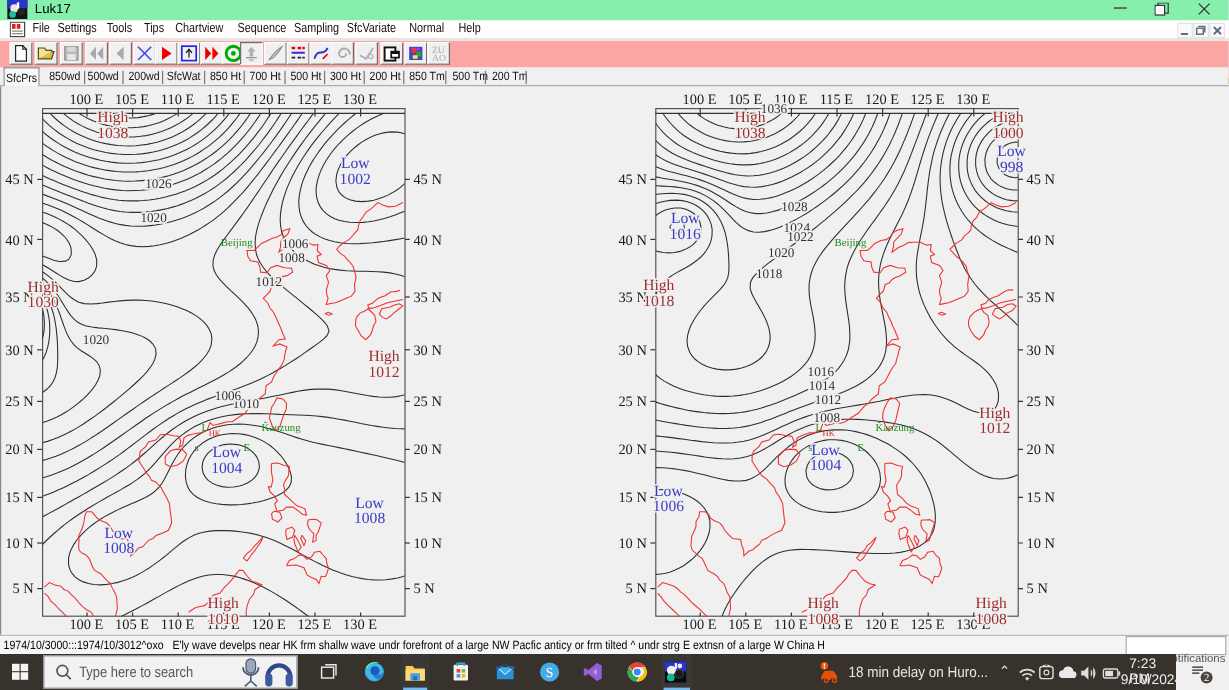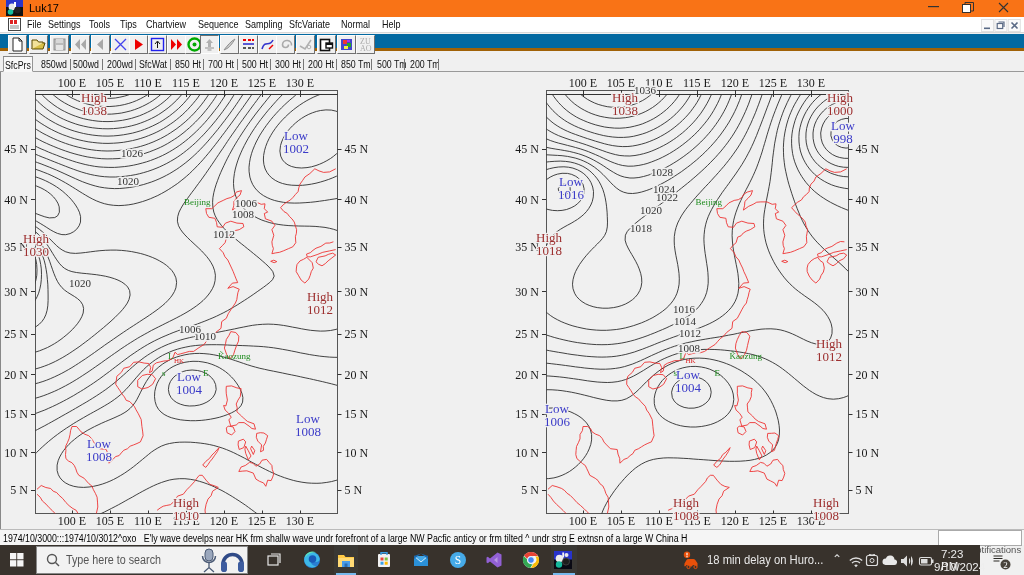--- a/index.html
+++ b/index.html
@@ -1,19 +1,19 @@
 <!DOCTYPE html>
 <html><head><meta charset="utf-8"><style>
 *{margin:0;padding:0;box-sizing:border-box}
 body{width:1024px;height:575px;overflow:hidden;font-family:"Liberation Sans",sans-serif;background:#f0f0f0;position:relative}
-.titlebar{position:absolute;left:0;top:0;width:1024px;height:17px;background:#f97316}
+.titlebar{position:absolute;left:0;top:0;width:1024px;height:17px;background:#86efac}
 .titlebar .ttl{position:absolute;left:29px;top:2px;font-size:11px;color:#000}
 .menubar{position:absolute;left:0;top:17px;width:1024px;height:16px;background:#fff;border-bottom:1px solid #d8d8d8}
 .menubar span{position:absolute;top:1px;font-size:11px;color:#111;transform:scaleX(0.82);transform-origin:0 0;white-space:nowrap}
-.toolbar{position:absolute;left:0;top:34px;width:1024px;height:17px;background:#0369a1;border-bottom:3px solid #a16207}
+.toolbar{position:absolute;left:0;top:34px;width:1024px;height:36px;background:#fca5a5;border-bottom:5px solid #a16207}
 .tb{position:absolute;top:1px;width:19px;height:19px;background:#f0f0f0;border:1px solid;border-color:#fdfdfd #707070 #707070 #fdfdfd}
 .tabbar{position:absolute;left:0;top:56px;width:1024px;height:16px;background:#f0f0f0;border-bottom:1px solid #999}
 .tab{position:absolute;top:0;font-size:10px;color:#111;padding-top:3px;text-align:center;transform:scaleX(0.88);transform-origin:0 0}
 .client{position:absolute;left:0;top:72px;width:1024px;height:457px;background:#f0f0f0;border-left:1px solid #888}
 .statusbar{position:absolute;left:0;top:529px;width:1024px;height:16px;background:#f5f5f5;border-top:1px solid #bbb;font-size:11px;color:#000}
 .taskbar{position:absolute;left:0;top:545px;width:980px;height:30px;background:#38322c}
 svg text{font-family:"Liberation Serif",serif}
 .ax{font-size:12px;fill:#1a1a1a}
 .hi{font-size:13px;fill:#9d2f2f;paint-order:stroke;stroke:#f0f0f0;stroke-width:2.5px}
 .lo{font-size:13px;fill:#3a3ac8;paint-order:stroke;stroke:#f0f0f0;stroke-width:2.5px}

